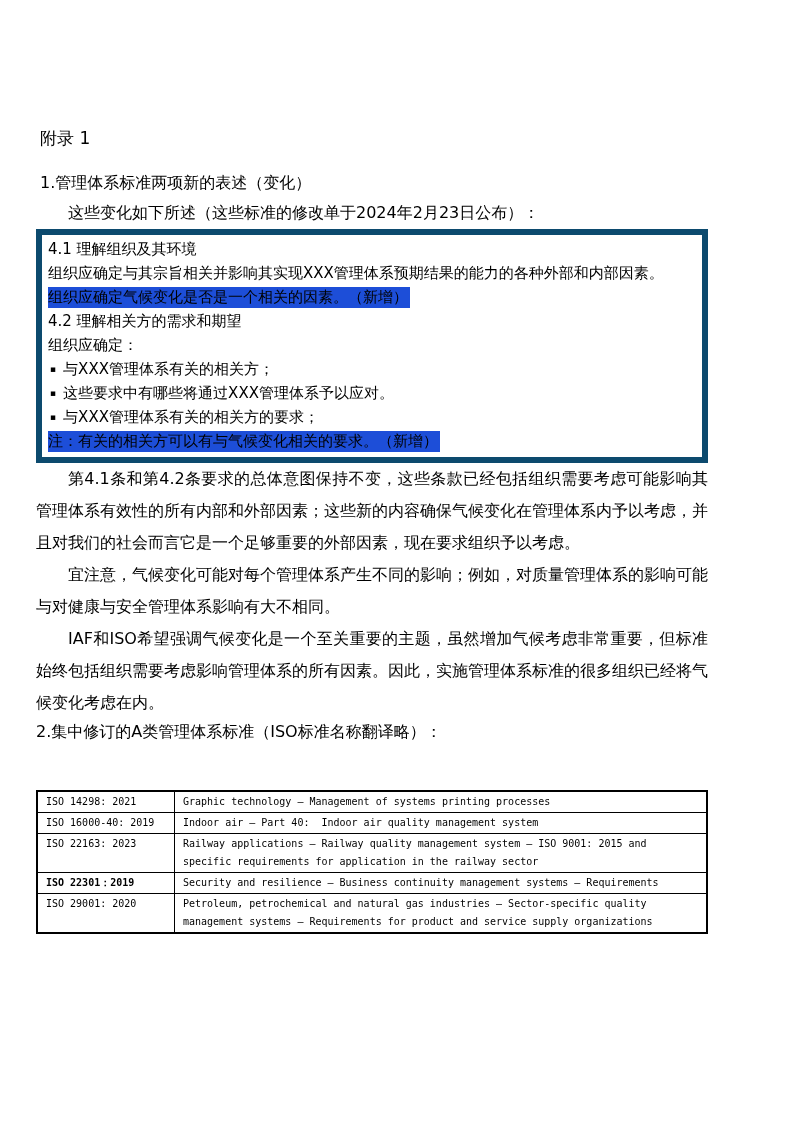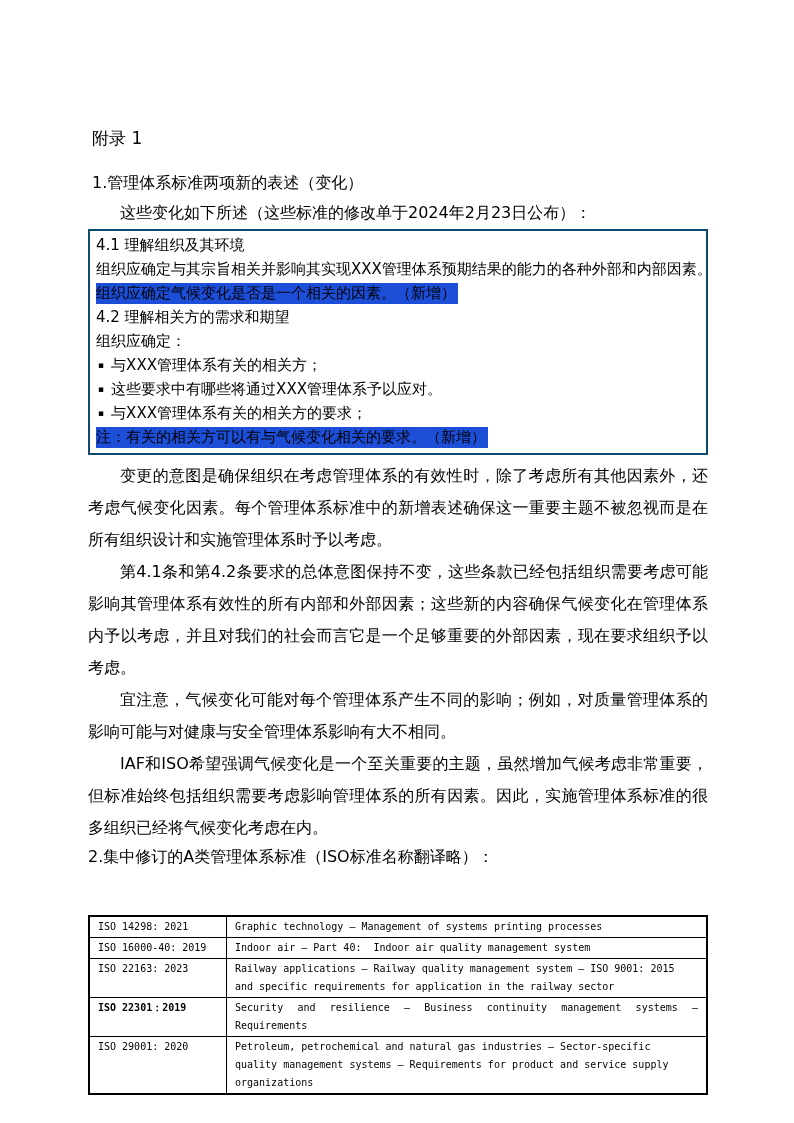--- a/index.html
+++ b/index.html
@@ -8,42 +8,42 @@
     background: #ffffff;
     color: #000000;
     font-family: "DejaVu Sans", sans-serif;
   }
   .page {
     position: relative;
     width: 794px;
     height: 1123px;
     background: #ffffff;
     box-sizing: border-box;
-    padding: 128px 86px 0 88px;
+    padding: 128px 86px 0 36px;
     overflow: hidden;
   }
   .doc-title {
     font-size: 17px;
     line-height: 20px;
     margin: 0 0 25px 4px;
   }
   .sec-heading1 {
     font-size: 16px;
     line-height: 20px;
     margin: 0 0 10px 4px;
     font-weight: normal;
   }
   .intro {
     font-size: 16px;
     line-height: 20px;
     text-indent: 2em;
     margin: 0 0 6px 0;
   }
   .rule-box {
-    border: 2px solid #0c4a6e;
+    border: 6px solid #0c4a6e;
     padding: 2px 6px 4px 6px;
     font-size: 15px;
     line-height: 24px;
   }
   .rule-box .line { white-space: nowrap; }
   .hl {
     background: #1d4ed8;
     padding: 1px 2px 2px 0;
   }
   .bullet-line .bullet {
@@ -101,21 +101,20 @@
     <div class="line">组织应确定与其宗旨相关并影响其实现XXX管理体系预期结果的能力的各种外部和内部因素。</div>
     <div class="line"><span class="hl">组织应确定气候变化是否是一个相关的因素。（新增）</span></div>
     <div class="line">4.2  理解相关方的需求和期望</div>
     <div class="line">组织应确定：</div>
     <div class="line bullet-line"><span class="bullet">▪</span><span>与XXX管理体系有关的相关方；</span></div>
     <div class="line bullet-line"><span class="bullet">▪</span><span>这些要求中有哪些将通过XXX管理体系予以应对。</span></div>
     <div class="line bullet-line"><span class="bullet">▪</span><span>与XXX管理体系有关的相关方的要求；</span></div>
     <div class="line"><span class="hl">注：有关的相关方可以有与气候变化相关的要求。（新增）</span></div>
   </div>
 
-  <p class="para first">变更的意图是确保组织在考虑管理体系的有效性时，除了考虑所有其他因素外，还考虑气候变化因素。每个管理体系标准中的新增表述确保这一重要主题不被忽视而是在所有组织设计和实施管理体系时予以考虑。</p>
   <p class="para">第4.1条和第4.2条要求的总体意图保持不变，这些条款已经包括组织需要考虑可能影响其管理体系有效性的所有内部和外部因素；这些新的内容确保气候变化在管理体系内予以考虑，并且对我们的社会而言它是一个足够重要的外部因素，现在要求组织予以考虑。</p>
   <p class="para">宜注意，气候变化可能对每个管理体系产生不同的影响；例如，对质量管理体系的影响可能与对健康与安全管理体系影响有大不相同。</p>
   <p class="para">IAF和ISO希望强调气候变化是一个至关重要的主题，虽然增加气候考虑非常重要，但标准始终包括组织需要考虑影响管理体系的所有因素。因此，实施管理体系标准的很多组织已经将气候变化考虑在内。</p>
 
   <div class="sec-heading2">2.集中修订的A类管理体系标准（ISO标准名称翻译略）：</div>
 
   <table class="standards">
     <tbody>
       <tr>
         <td class="std-col">ISO 14298: 2021</td>

